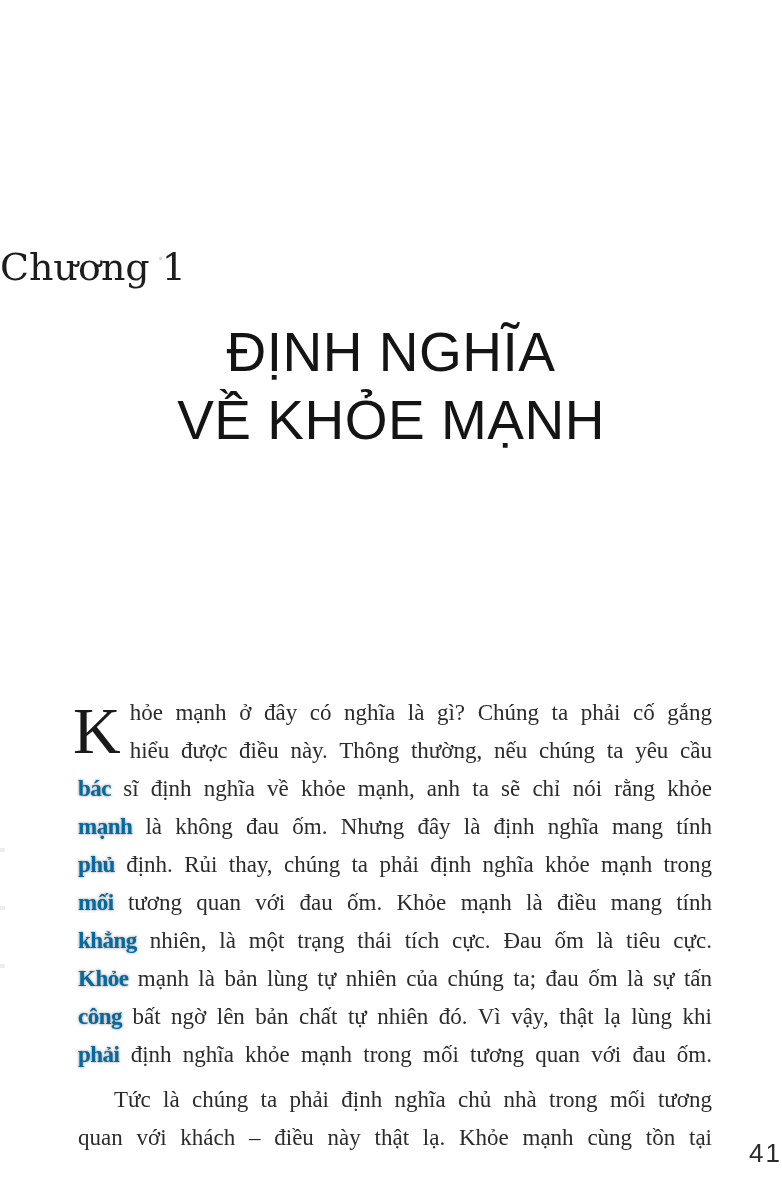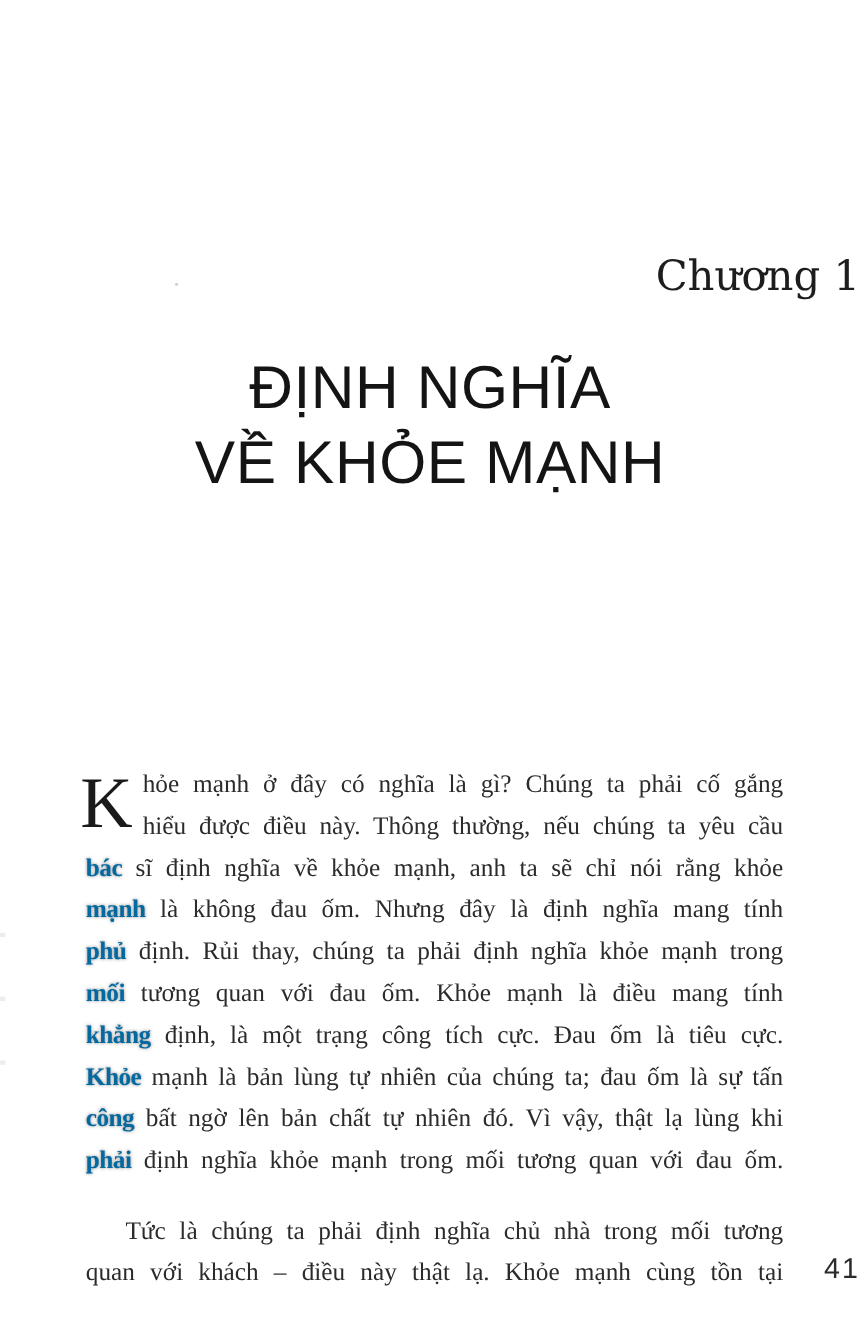--- a/index.html
+++ b/index.html
@@ -10,22 +10,22 @@
     margin: 0 auto;
     background: #ffffff;
     font-family: "Liberation Serif", serif;
     color: #262626;
     overflow: hidden;
   }
 
   
   .chapter {
     position: absolute;
-    top: 230px; left: 0; width: 100%;
-    text-align: right;
+    top: 246px; left: 0; width: 100%;
+    text-align: left;
     font-family: "DejaVu Serif", serif;
     font-size: 38px;
     line-height: 42px;
     color: #1d1d1d;
   }
 
   
   .title {
     position: absolute;
     top: 318px; left: 0; width: 100%;
@@ -56,21 +56,21 @@
   }
   .p1-head { height: 76px; }
   .dropcap {
     float: left;
     font-size: 66px;
     line-height: 70px;
     height: 74px;
     margin: 2px 9px 0 -5px;
     color: #1a1a1a;
   }
-  .p2 { margin-top: 26px; }
+  .p2 { margin-top: 7px; }
   .indent { text-indent: 36px; }
 
   
   .lead-smudge {
     color: #0369a1;
     font-weight: 700;
     letter-spacing: -0.5px;
     filter: blur(0.7px);
     text-shadow: 0 0 3px rgba(110,110,110,0.85);
   }
@@ -113,21 +113,21 @@
       <span class="dropcap">K</span>
       <div class="jline">hỏe mạnh ở đây có nghĩa là gì? Chúng ta phải cố gắng</div>
       <div class="jline">hiểu được điều này. Thông thường, nếu chúng ta yêu cầu</div>
     </div>
 
     <div>
       <div class="jline"><span class="lead-smudge">bác</span> <span>sĩ định nghĩa về khỏe mạnh, anh ta sẽ chỉ nói rằng khỏe</span></div>
       <div class="jline"><span class="lead-smudge">mạnh</span> <span>là không đau ốm. Nhưng đây là định nghĩa mang tính</span></div>
       <div class="jline"><span class="lead-smudge">phủ</span> <span>định. Rủi thay, chúng ta phải định nghĩa khỏe mạnh trong</span></div>
       <div class="jline"><span class="lead-smudge">mối</span> <span>tương quan với đau ốm. Khỏe mạnh là điều mang tính</span></div>
-      <div class="jline"><span class="lead-smudge">khẳng</span> <span>định, là một trạng công tích cực. Đau ốm là tiêu cực.</span></div>
+      <div class="jline"><span class="lead-smudge">khẳng</span> <span>nhiên, là một trạng thái tích cực. Đau ốm là tiêu cực.</span></div>
       <div class="jline"><span class="lead-smudge">Khỏe</span> <span>mạnh là bản lùng tự nhiên của chúng ta; đau ốm là sự tấn</span></div>
       <div class="jline"><span class="lead-smudge">công</span> <span>bất ngờ lên bản chất tự nhiên đó. Vì vậy, thật lạ lùng khi</span></div>
       <div class="jline"><span class="lead-smudge">phải</span> <span>định nghĩa khỏe mạnh trong mối tương quan với đau ốm.</span></div>
     </div>
 
     <div class="p2">
       <div class="jline indent">Tức là chúng ta phải định nghĩa chủ nhà trong mối tương</div>
       <div class="jline">quan với khách – điều này thật lạ. Khỏe mạnh cùng tồn tại</div>
     </div>
 

